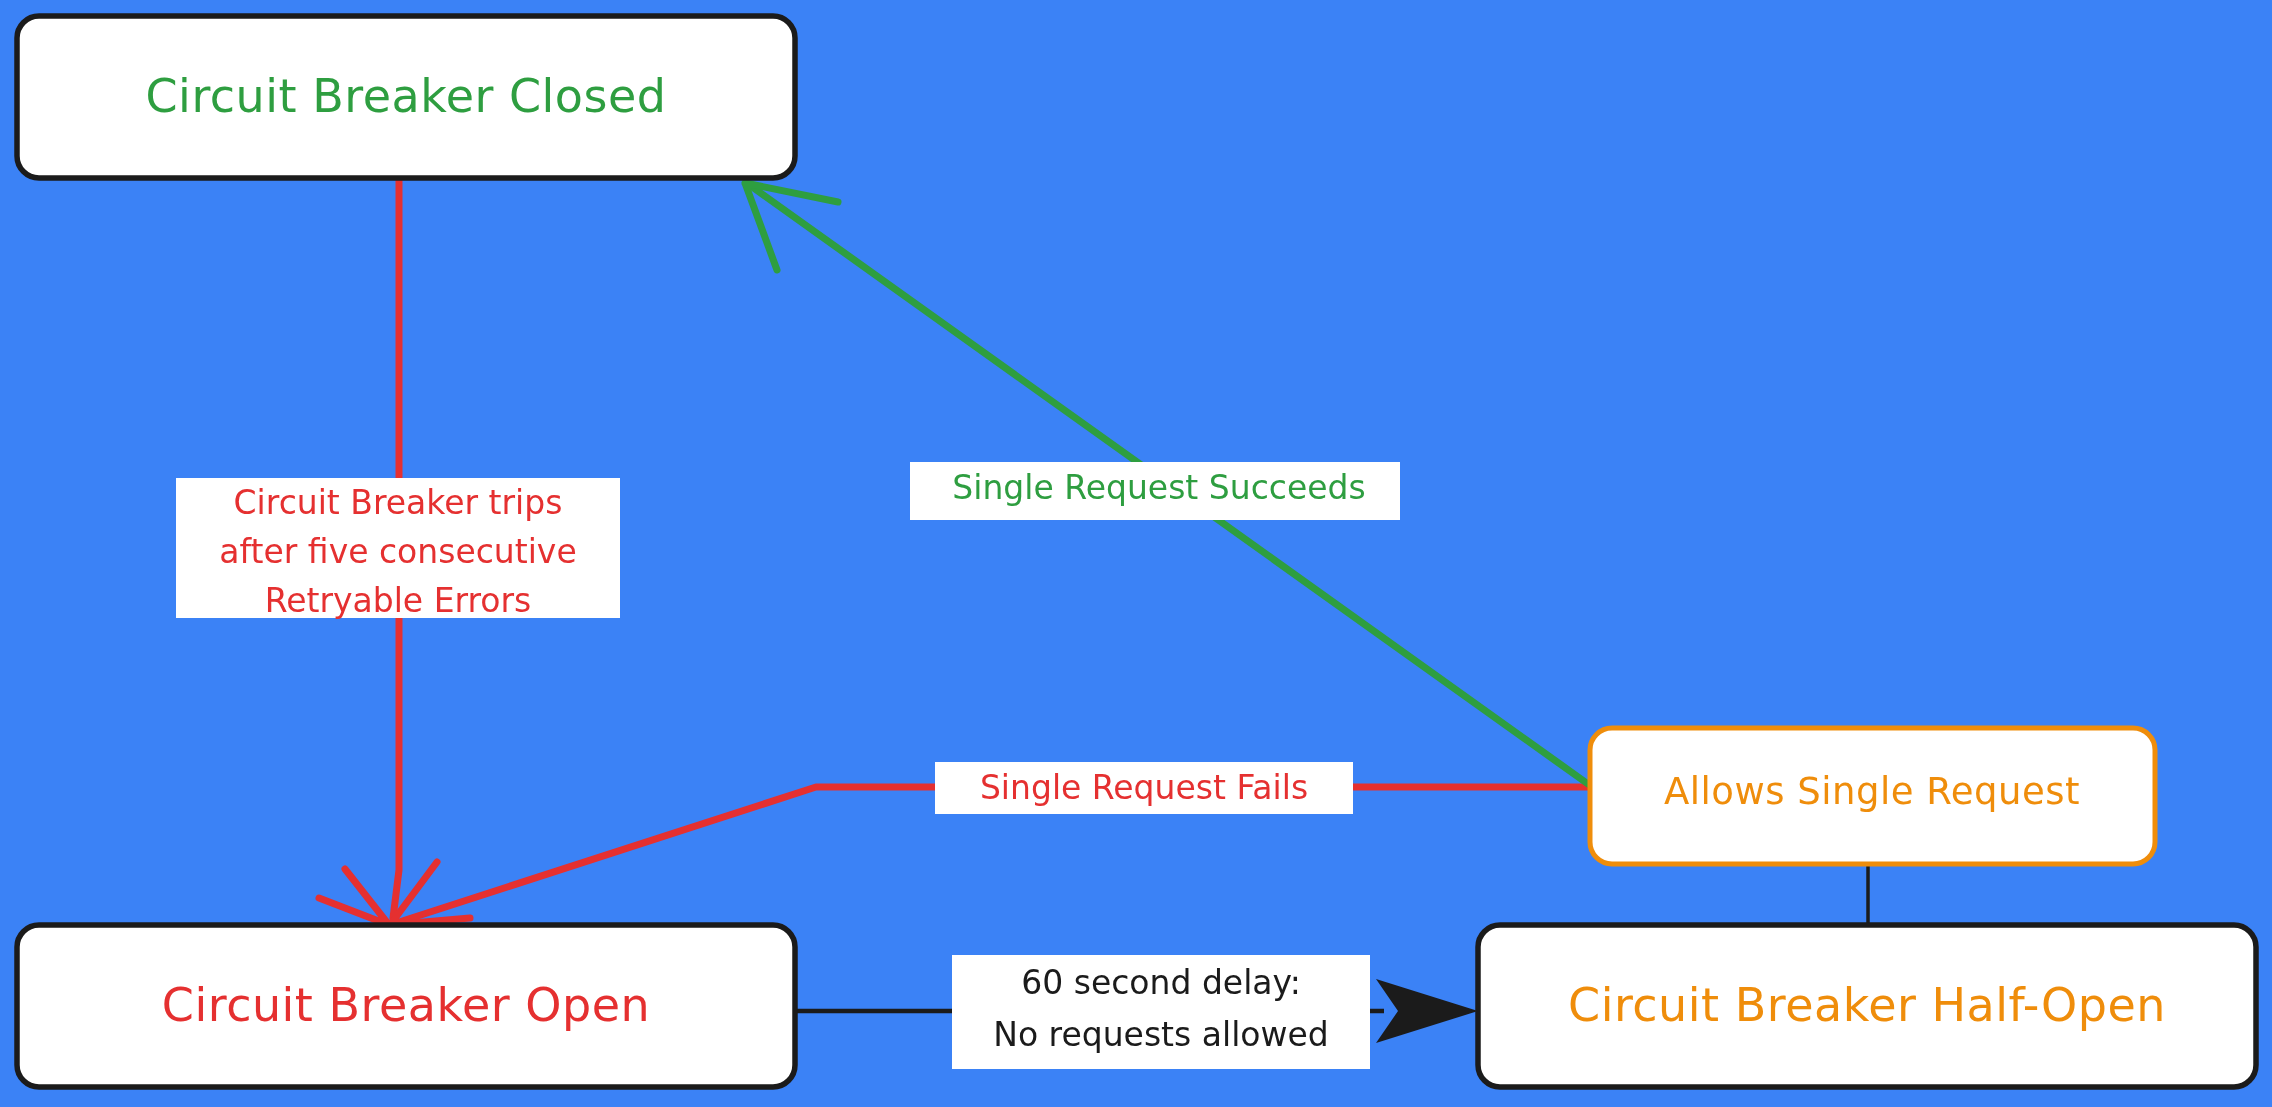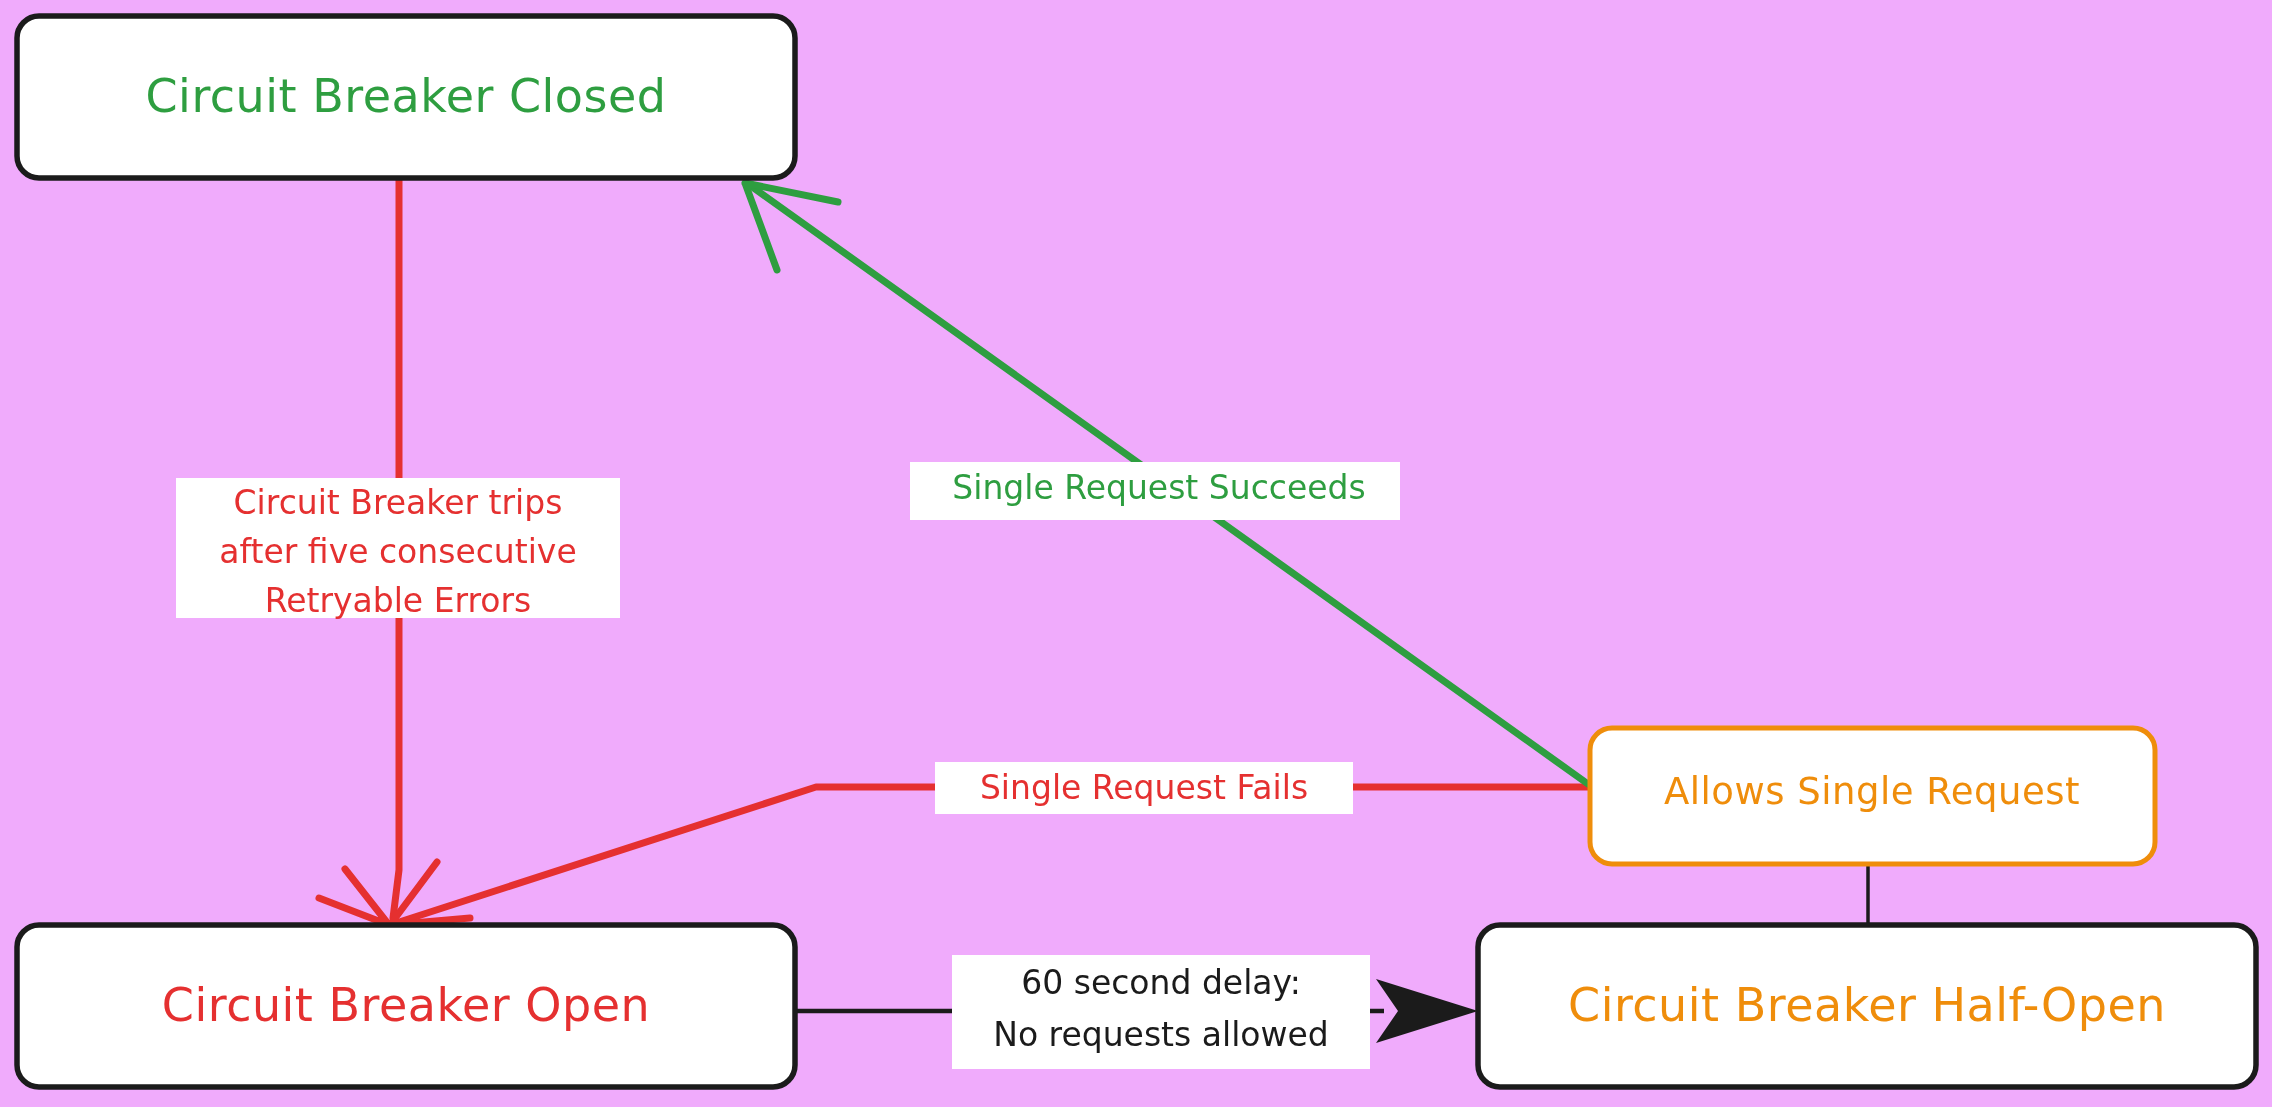--- a/index.html
+++ b/index.html
@@ -10,21 +10,21 @@
   body {
     width: 2272px;
     height: 1107px;
     font-family: "DejaVu Sans", sans-serif;
     overflow: hidden;
   }
   #diagram-root {
     position: relative;
     width: 2272px;
     height: 1107px;
-    background: #f0abfc;
+    background: #3b82f6;
   }
   svg.canvas {
     position: absolute;
     left: 0;
     top: 0;
     width: 2272px;
     height: 1107px;
     display: block;
   }
   .node-box {

